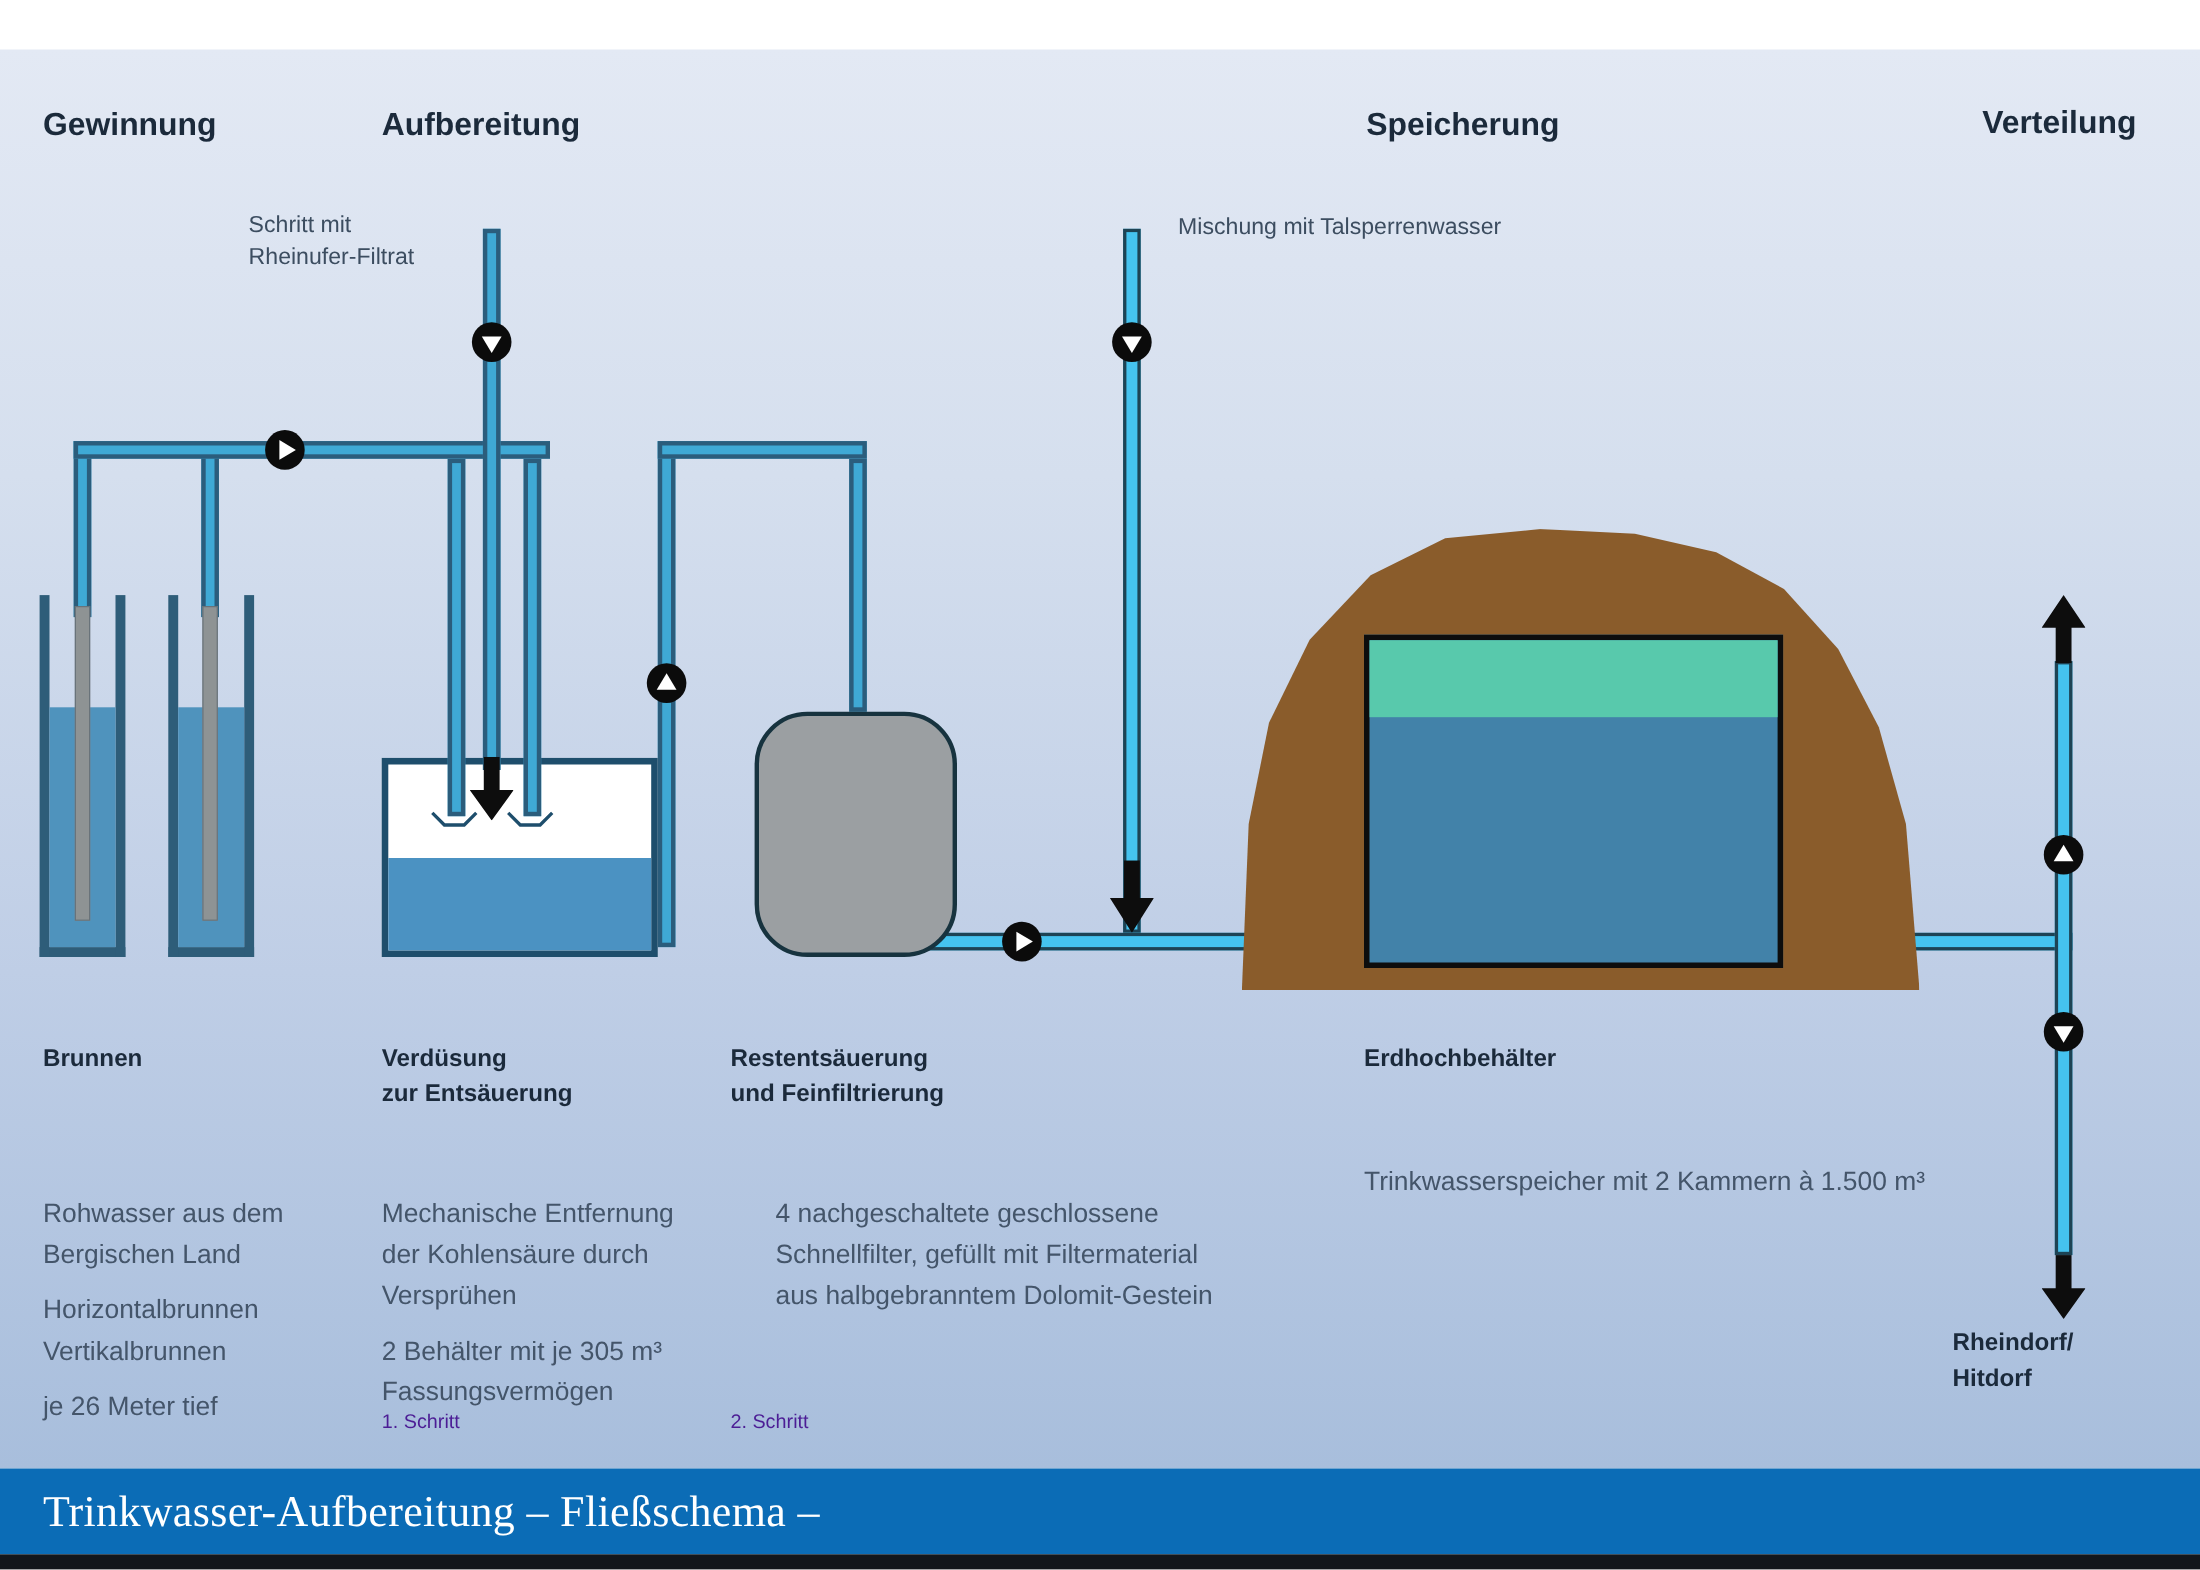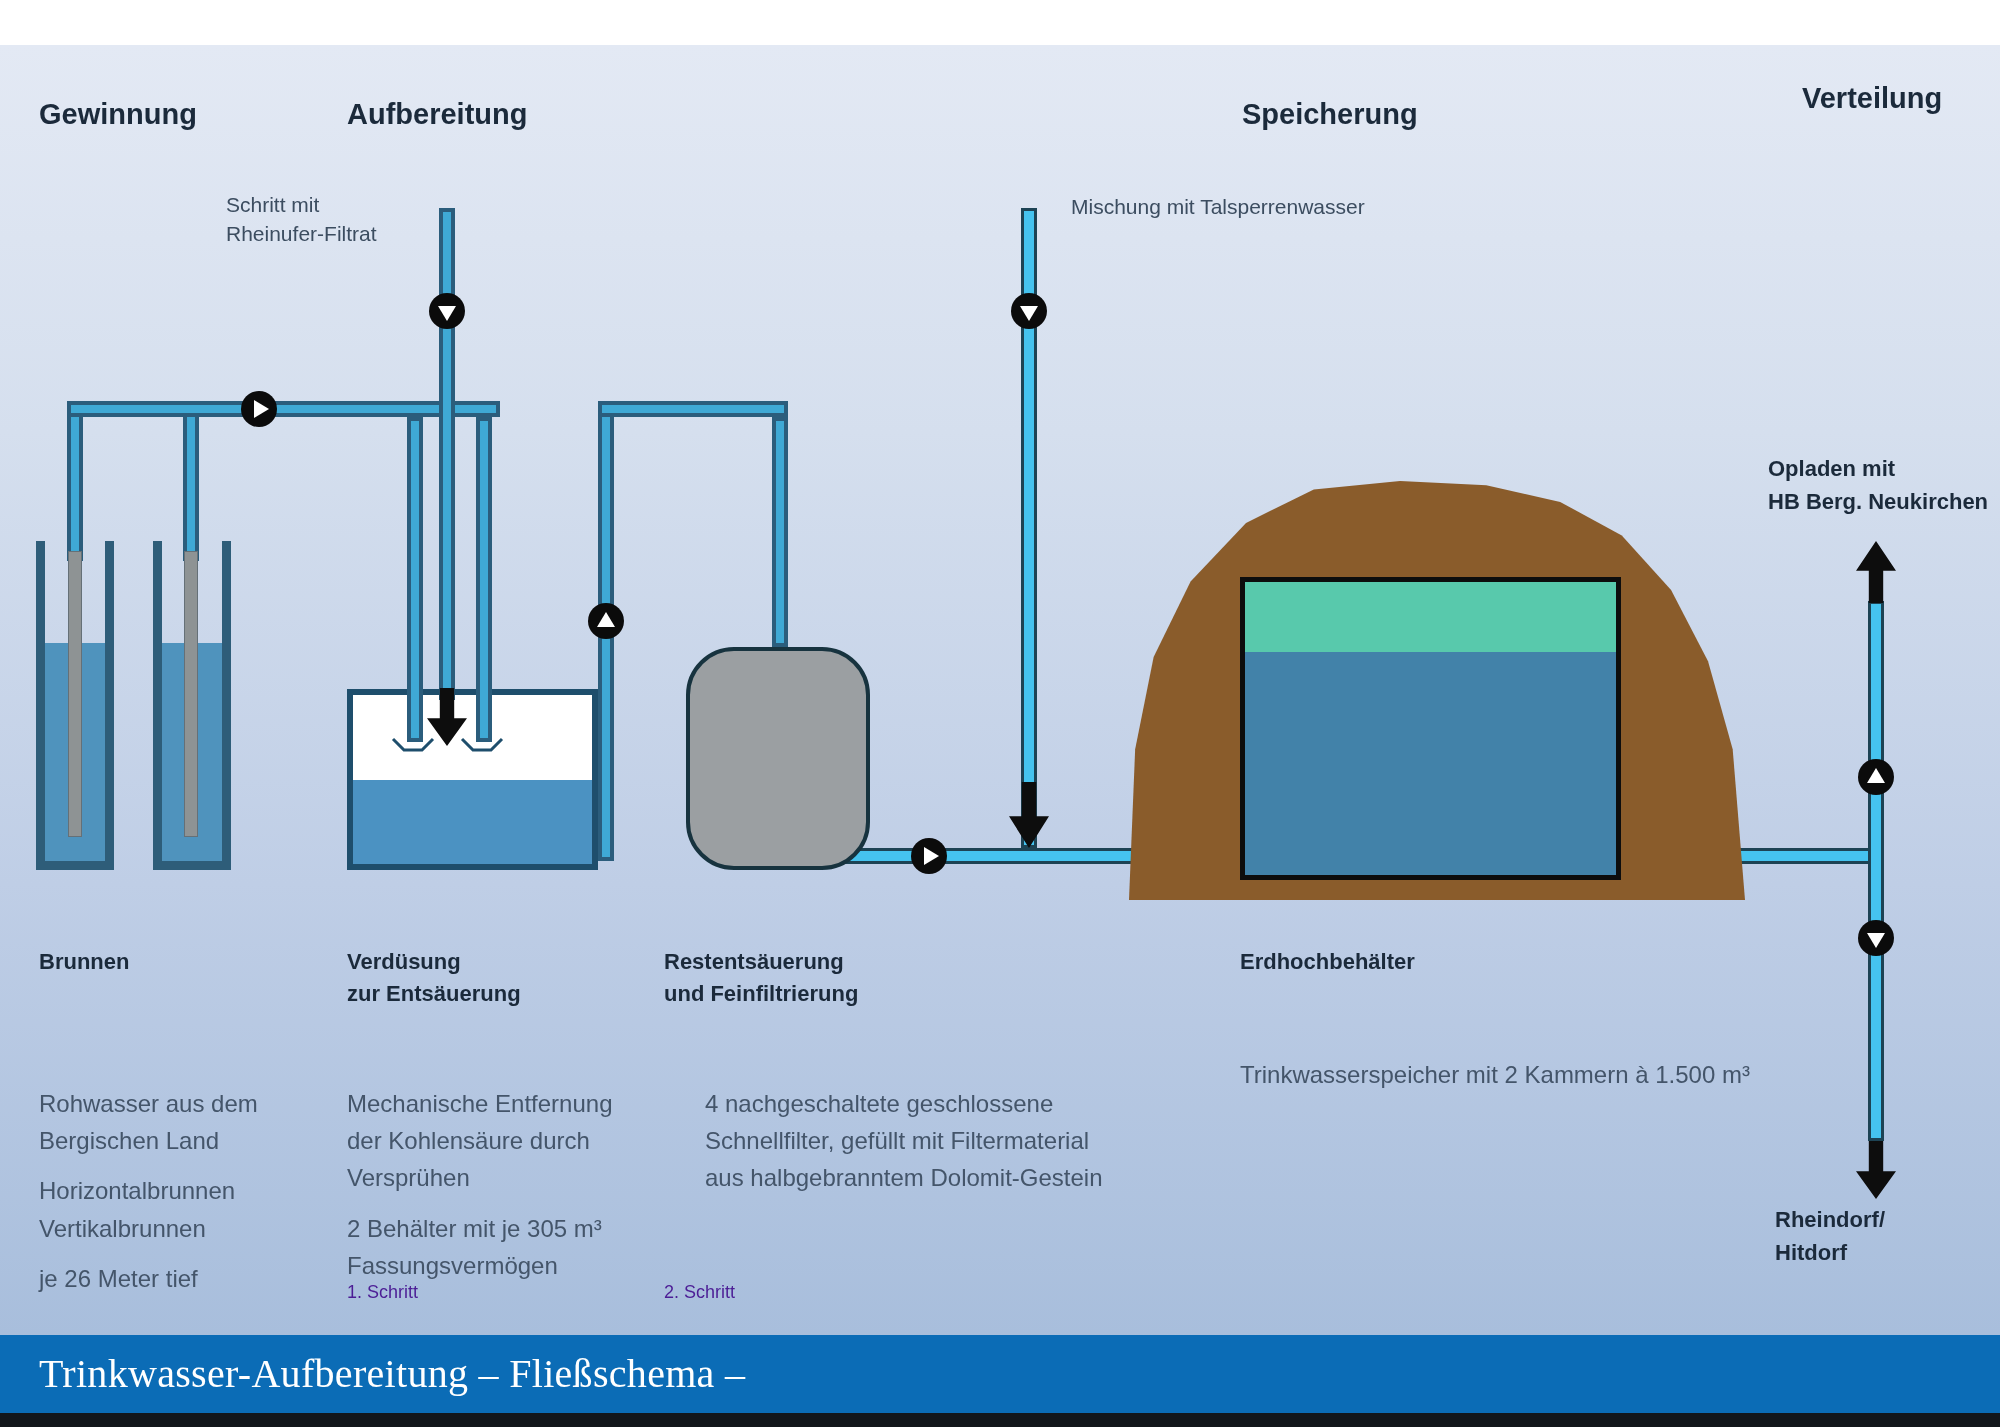--- a/index.html
+++ b/index.html
@@ -88,21 +88,21 @@
   .arrow { position:absolute; background:#0d0d0d; z-index:6; }
   .a-down { clip-path:polygon(32% 0,68% 0,68% 52%,100% 52%,50% 100%,0 52%,32% 52%); }
   .a-up   { clip-path:polygon(50% 0,100% 48%,68% 48%,68% 100%,32% 100%,32% 48%,0 48%); }
   #ar-basin { left:427px; top:688px; width:40px; height:58px; }
   #ar-tals  { left:1009px; top:782px; width:40px; height:66px; }
   #ar-opl   { left:1856px; top:541px; width:40px; height:62px; }
   #ar-rhd   { left:1856px; top:1141px; width:40px; height:58px; }
 
   
   #h-gew { left:39px; top:98px; }   #h-auf { left:347px; top:98px; }
-  #h-spe { left:1242px; top:98px; } #h-ver { left:1802px; top:82px; }
+  #h-spe { left:1242px; top:98px; } #h-ver { left:1802px; top:96px; }
   #n-rhein { left:226px; top:190px; }
   #n-tals  { left:1071px; top:192px; }
   #t-brunnen { left:39px; top:946px; }  #t-verd { left:347px; top:946px; }
   #t-rest { left:664px; top:946px; }    #t-erd  { left:1240px; top:946px; }
   #d-brunnen { left:39px; top:1085px; } #d-verd { left:347px; top:1085px; }
   #d-rest { left:664px; top:1085px;margin-left:41px; }   #d-erd  { left:1240px; top:1056px; }
   #s1 { left:347px; top:1282px; } #s2 { left:664px; top:1282px; }
   #l-opl { left:1768px; top:452px; }
   #l-rhd { left:1775px; top:1203px; }
 </style>
@@ -215,22 +215,20 @@
 Schnellfilter, gefüllt mit Filtermaterial
 aus halbgebranntem Dolomit-Gestein</span>
   </div>
   <div class="t-body" id="d-erd">
     <span class="para">Trinkwasserspeicher mit 2 Kammern à 1.500 m³</span>
   </div>
 
   <div class="t-step" id="s1">1. Schritt</div>
   <div class="t-step" id="s2">2. Schritt</div>
 
-  <div class="t-dest" id="l-opl">Opladen mit
-HB Berg. Neukirchen</div>
   <div class="t-dest" id="l-rhd">Rheindorf/
 Hitdorf</div>
 
   <div id="footer-bar"></div>
   <div id="footer-title">Trinkwasser-Aufbereitung – Fließschema –</div>
   <div id="footer-dark"></div>
 
 </div>
 
 </body></html>

